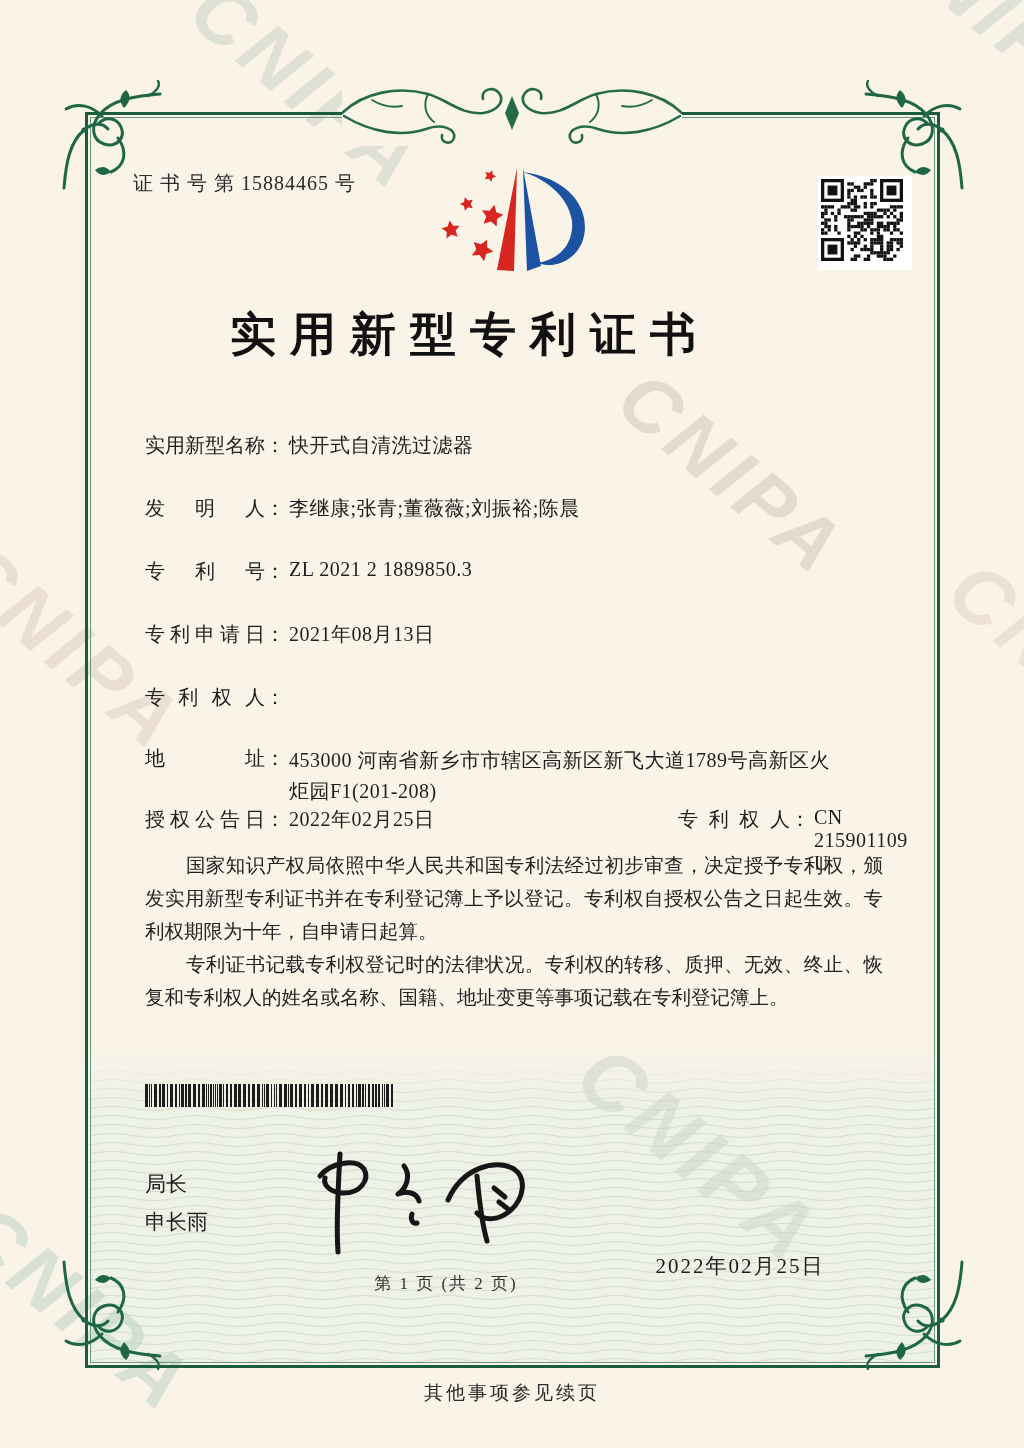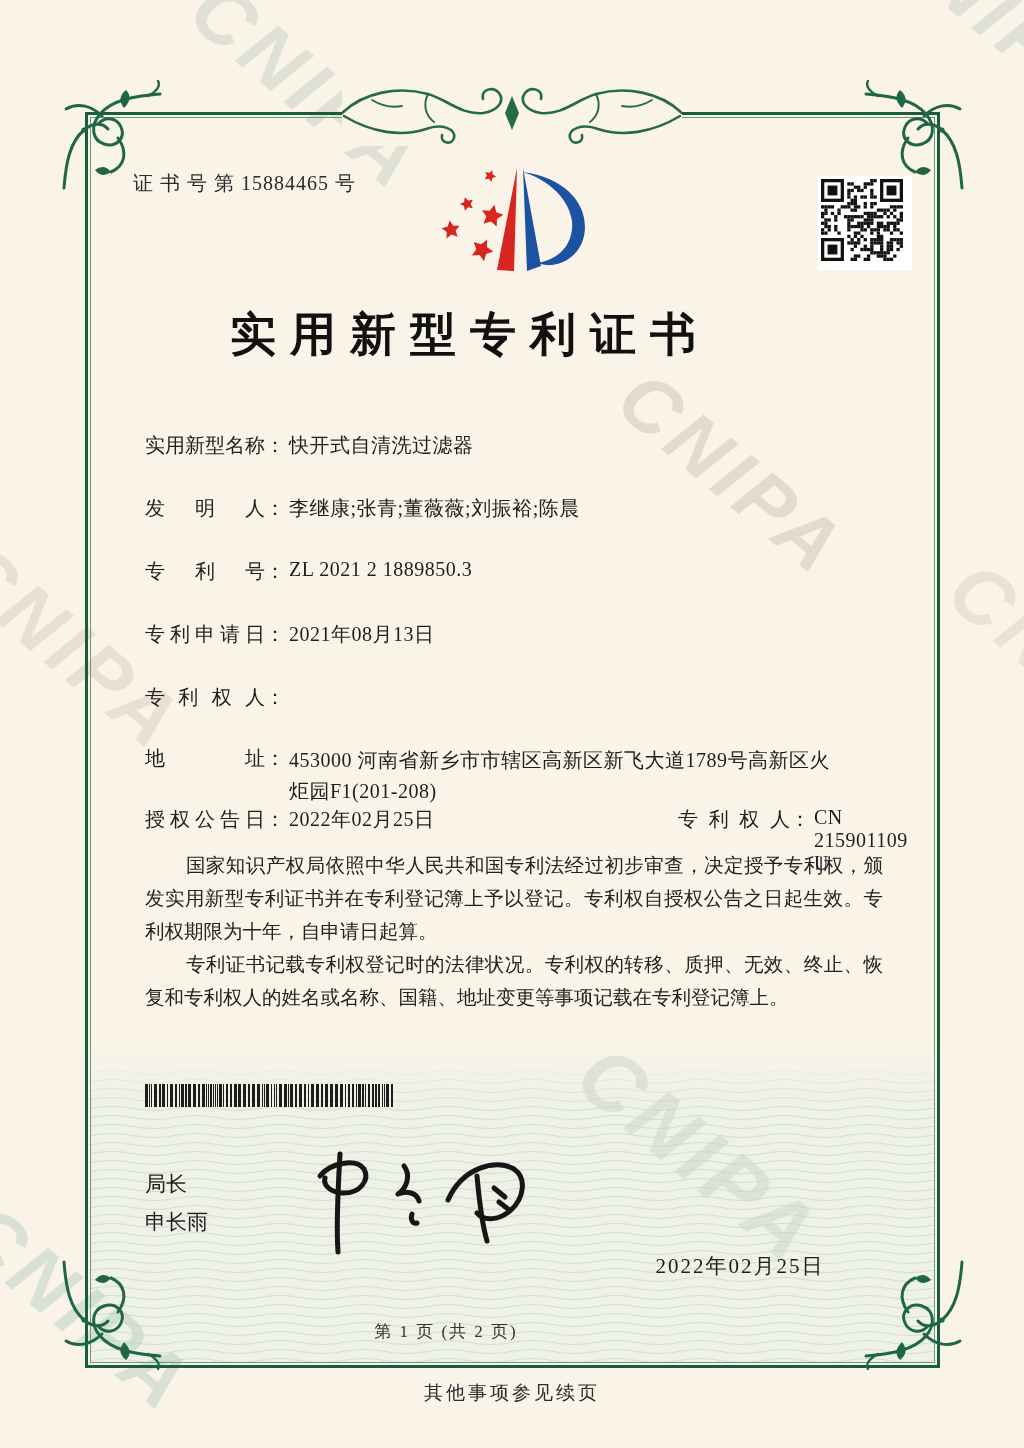--- a/index.html
+++ b/index.html
@@ -40,21 +40,21 @@
   .paras{position:absolute;left:145px;top:849px;width:738px;font-size:19.5px;line-height:33px;
          text-align:justify;color:#222;}
   .paras p{margin:0;text-indent:2.1em;}
   .barcode{position:absolute;left:145px;top:1084px;height:23px;display:flex;align-items:stretch;}
   .barcode i{display:block;background:#1d1d1d;}
   .signer{position:absolute;left:145px;font-size:21px;
           font-family:Liberation Mono, monospace;color:#1c1c1c;}
   .signature{position:absolute;left:300px;top:1138px;width:235px;height:122px;}
   .issue-date{position:absolute;left:610px;top:1252px;width:260px;text-align:center;
               font-size:21px;letter-spacing:2px;color:#1d1d1d;}
-  .page-indicator{position:absolute;left:0;top:1320px;width:892px;text-align:center;
+  .page-indicator{position:absolute;left:0;top:1272px;width:892px;text-align:center;
                   font-size:17px;color:#333;letter-spacing:2px;}
   .footer-note{position:absolute;left:0;top:1380px;width:1024px;text-align:center;
                font-size:19px;letter-spacing:3px;color:#2a2a2a;}
 </style>
 </head>
 <body>
 
 <div class="page">
 
   <span class="wm" style="left:170px;top:40px;font-size:80px;color:rgba(185,198,183,.40);">CNIPA</span>

